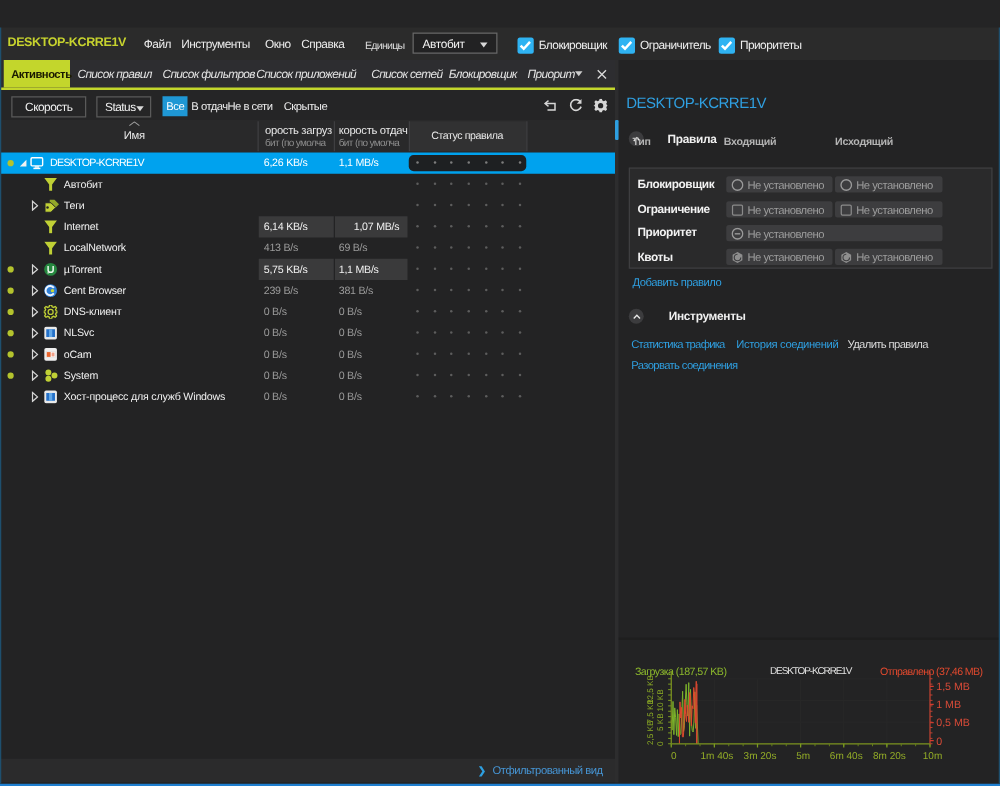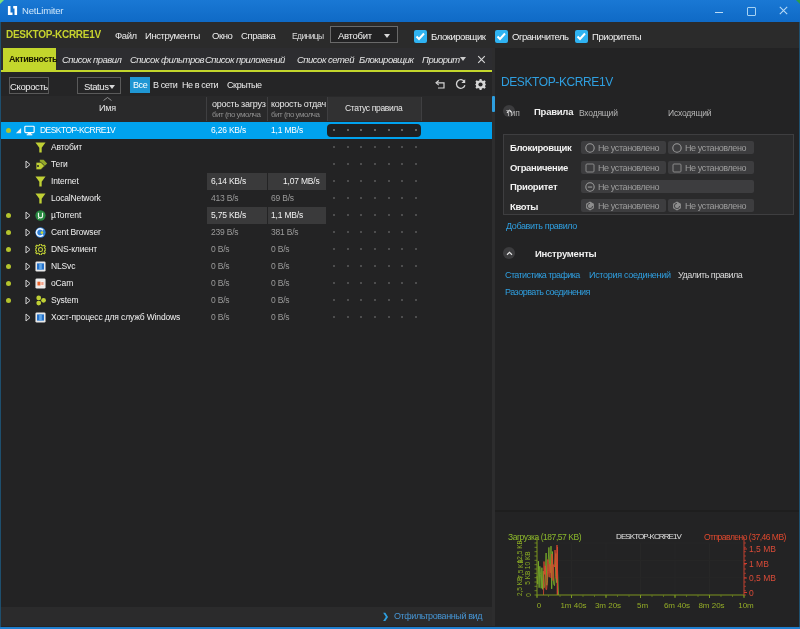--- a/index.html
+++ b/index.html
@@ -54,55 +54,41 @@
 
 
 #divider { position:absolute; left:492px; top:48px; width:3px; height:579px; background:#2d2d2e; }
 #rightpanel { position:absolute; left:495px; top:48px; width:305px; height:579px; background:#232324; }
 .phead { position:absolute; left:0; width:305px; height:15px; background:#28282a; }
 .phead .pt { position:absolute; left:10px; top:2px; font-size:10px; letter-spacing:-0.2px; color:#ededed; }
 .pchev { position:absolute; }
 .blue { color:#2f9fe0; }
 .seccirc { position:absolute; width:12px; height:12px; border-radius:50%; background:#3c3c3e; }
 .sectitle { position:absolute; font-size:9.5px; letter-spacing:-0.25px; font-weight:bold; color:#f0f0f0;padding-left:17px; }
-.rhdr { position:absolute; top:60px; font-size:8.5px; letter-spacing:-0.2px; font-weight:normal; color:#b5b5b5; }
+.rhdr { position:absolute; top:60px; font-size:8.5px; letter-spacing:-0.2px; font-weight:bold; color:#b5b5b5; }
 .rtable { position:absolute; left:8px; top:86px; width:291px; height:81px; border:1px solid #3e3e40; background:#2a2a2b; }
 .rlbl { position:absolute; left:6px; font-size:9.5px; letter-spacing:-0.35px; font-weight:bold; color:#f2f2f2; white-space:nowrap; }
 .rbtn { position:absolute; height:13px; background:#3d3d3f; border-radius:2px; color:#9d9d9d;
   font-size:9px; letter-spacing:-0.4px; padding-top:1.5px; padding-left:17px; white-space:nowrap; overflow:hidden; }
 .rlink { position:absolute; font-size:9px; color:#2f9fe0; white-space:nowrap; }
 .rtext { position:absolute; font-size:9px; color:#d9d9d9; white-space:nowrap; }
 
 
 #graphpanel { position:absolute; left:0; top:464px; width:305px; height:115px; }
 .gleg { position:absolute; top:20px; font-size:8.5px; white-space:nowrap; }
 
 #bottombar { position:absolute; left:0; top:626px; width:800px; height:1px; background:#242425; }
 #bottomline { position:absolute; left:0; top:626.5px; width:800px; height:2px; background:#1f7fd0; }
 #leftline { position:absolute; left:0; top:22px; width:1px; height:605px; background:#1e4f6e; }
 #rightline { position:absolute; right:0; top:22px; width:1px; height:605px; background:#1e4f6e; }
 </style>
 </head>
 <body>
 <div id="win">
 
-  <div id="titlebar">
-    <svg class="abs" style="left:7px;top:5px" width="11" height="11" viewBox="0 0 12 12">
-      <path d="M1 1 L1 11 L6 11 L6 8.2 L3.8 8.2 L3.8 1 Z" fill="#fff"></path>
-      <path d="M6.8 1 L11 1 L11 11 L8.2 11 L8.2 3.8 L6.8 3.8 Z" fill="#fff"></path>
-    </svg>
-    <div class="tname">NetLimiter</div>
-    <div class="abs" style="left:715px;top:12px;width:8px;height:1.2px;background:#bcdcf5"></div>
-    <div class="abs" style="left:747px;top:7px;width:9px;height:9px;border:1.2px solid #a6d2f3;border-radius:1px"></div>
-    <svg class="abs" style="left:779px;top:6px" width="9" height="9" viewBox="0 0 9 9">
-      <path d="M0.8 0.8 L8.2 8.2 M8.2 0.8 L0.8 8.2" stroke="#b6d9f5" stroke-width="1.1"></path>
-    </svg>
-    <div id="corner-tl"></div>
-    <div id="corner-tr"></div>
-  </div>
 
   <div id="menubar">
     <div class="host">DESKTOP-KCRRE1V</div>
     <div class="mitem" style="left:115px">Файл</div>
     <div class="mitem" style="left:145px">Инструменты</div>
     <div class="mitem" style="left:212px">Окно</div>
     <div class="mitem" style="left:241px">Справка</div>
     <div class="mlabel" style="left:292px">Единицы</div>
     <div class="combo" style="left:330px;top:4px;width:68px;height:17px">
         <span class="ctext">Автобит</span>
@@ -138,24 +124,24 @@
       <div class="tab" style="left:205px">Список приложений</div>
       <div class="tab" style="left:297px">Список сетей</div>
       <div class="tab" style="left:359px">Блокировщик</div>
       <div class="tab" style="left:422px">Приорит</div>
       <div class="carr" style="left:460px;top:9px;border-top-color:#cccccc"></div>
       <svg class="abs" style="left:477px;top:7px" width="9" height="9" viewBox="0 0 9 9">
           <path d="M1.2 1.2 L7.8 7.8 M7.8 1.2 L1.2 7.8" stroke="#d8d8d8" stroke-width="1.1"></path>
         </svg>
     </div>
     <div id="toolbar">
-      <div class="tbtn" style="left:9px;top:5px;width:40px;height:17px;text-align:center;padding-top:3px">Скорость</div>
+      <div class="tbtn" style="left:9px;top:5px;width:60px;height:17px;text-align:center;padding-top:3px">Скорость</div>
       <div class="tbtn" style="left:77px;top:5px;width:44px;height:17px;padding-top:3px;padding-left:6px">Status<span class="carr" style="right:5px;top:7px"></span></div>
       <div class="seg on" style="left:130px">Все</div>
-      <div class="seg" style="left:150px">В сети</div>
+      <div class="seg" style="left:150px">В отдач</div>
       <div class="seg" style="left:179px">Не в сети</div>
       <div class="seg" style="left:224px">Скрытые</div>
       <svg class="abs" style="left:435px;top:8px" width="10" height="9" viewBox="0 0 10 9">
         <path d="M3.8 0.5 L1 2.8 L3.8 5.1" fill="none" stroke="#d6d6d6" stroke-width="1.1"></path>
         <path d="M1.6 2.8 L9 2.8 L9 8 L3 8" fill="none" stroke="#d6d6d6" stroke-width="1.2"></path>
       </svg>
       <svg class="abs" style="left:455px;top:7px" width="11" height="11" viewBox="0 0 11 11">
         <path d="M9.4 2.6 A4.3 4.3 0 1 0 9.9 6.3" fill="none" stroke="#d6d6d6" stroke-width="1.3"></path>
         <path d="M10.2 0.2 L10.2 4 L6.4 4 Z" fill="#d6d6d6"></path>
       </svg>

